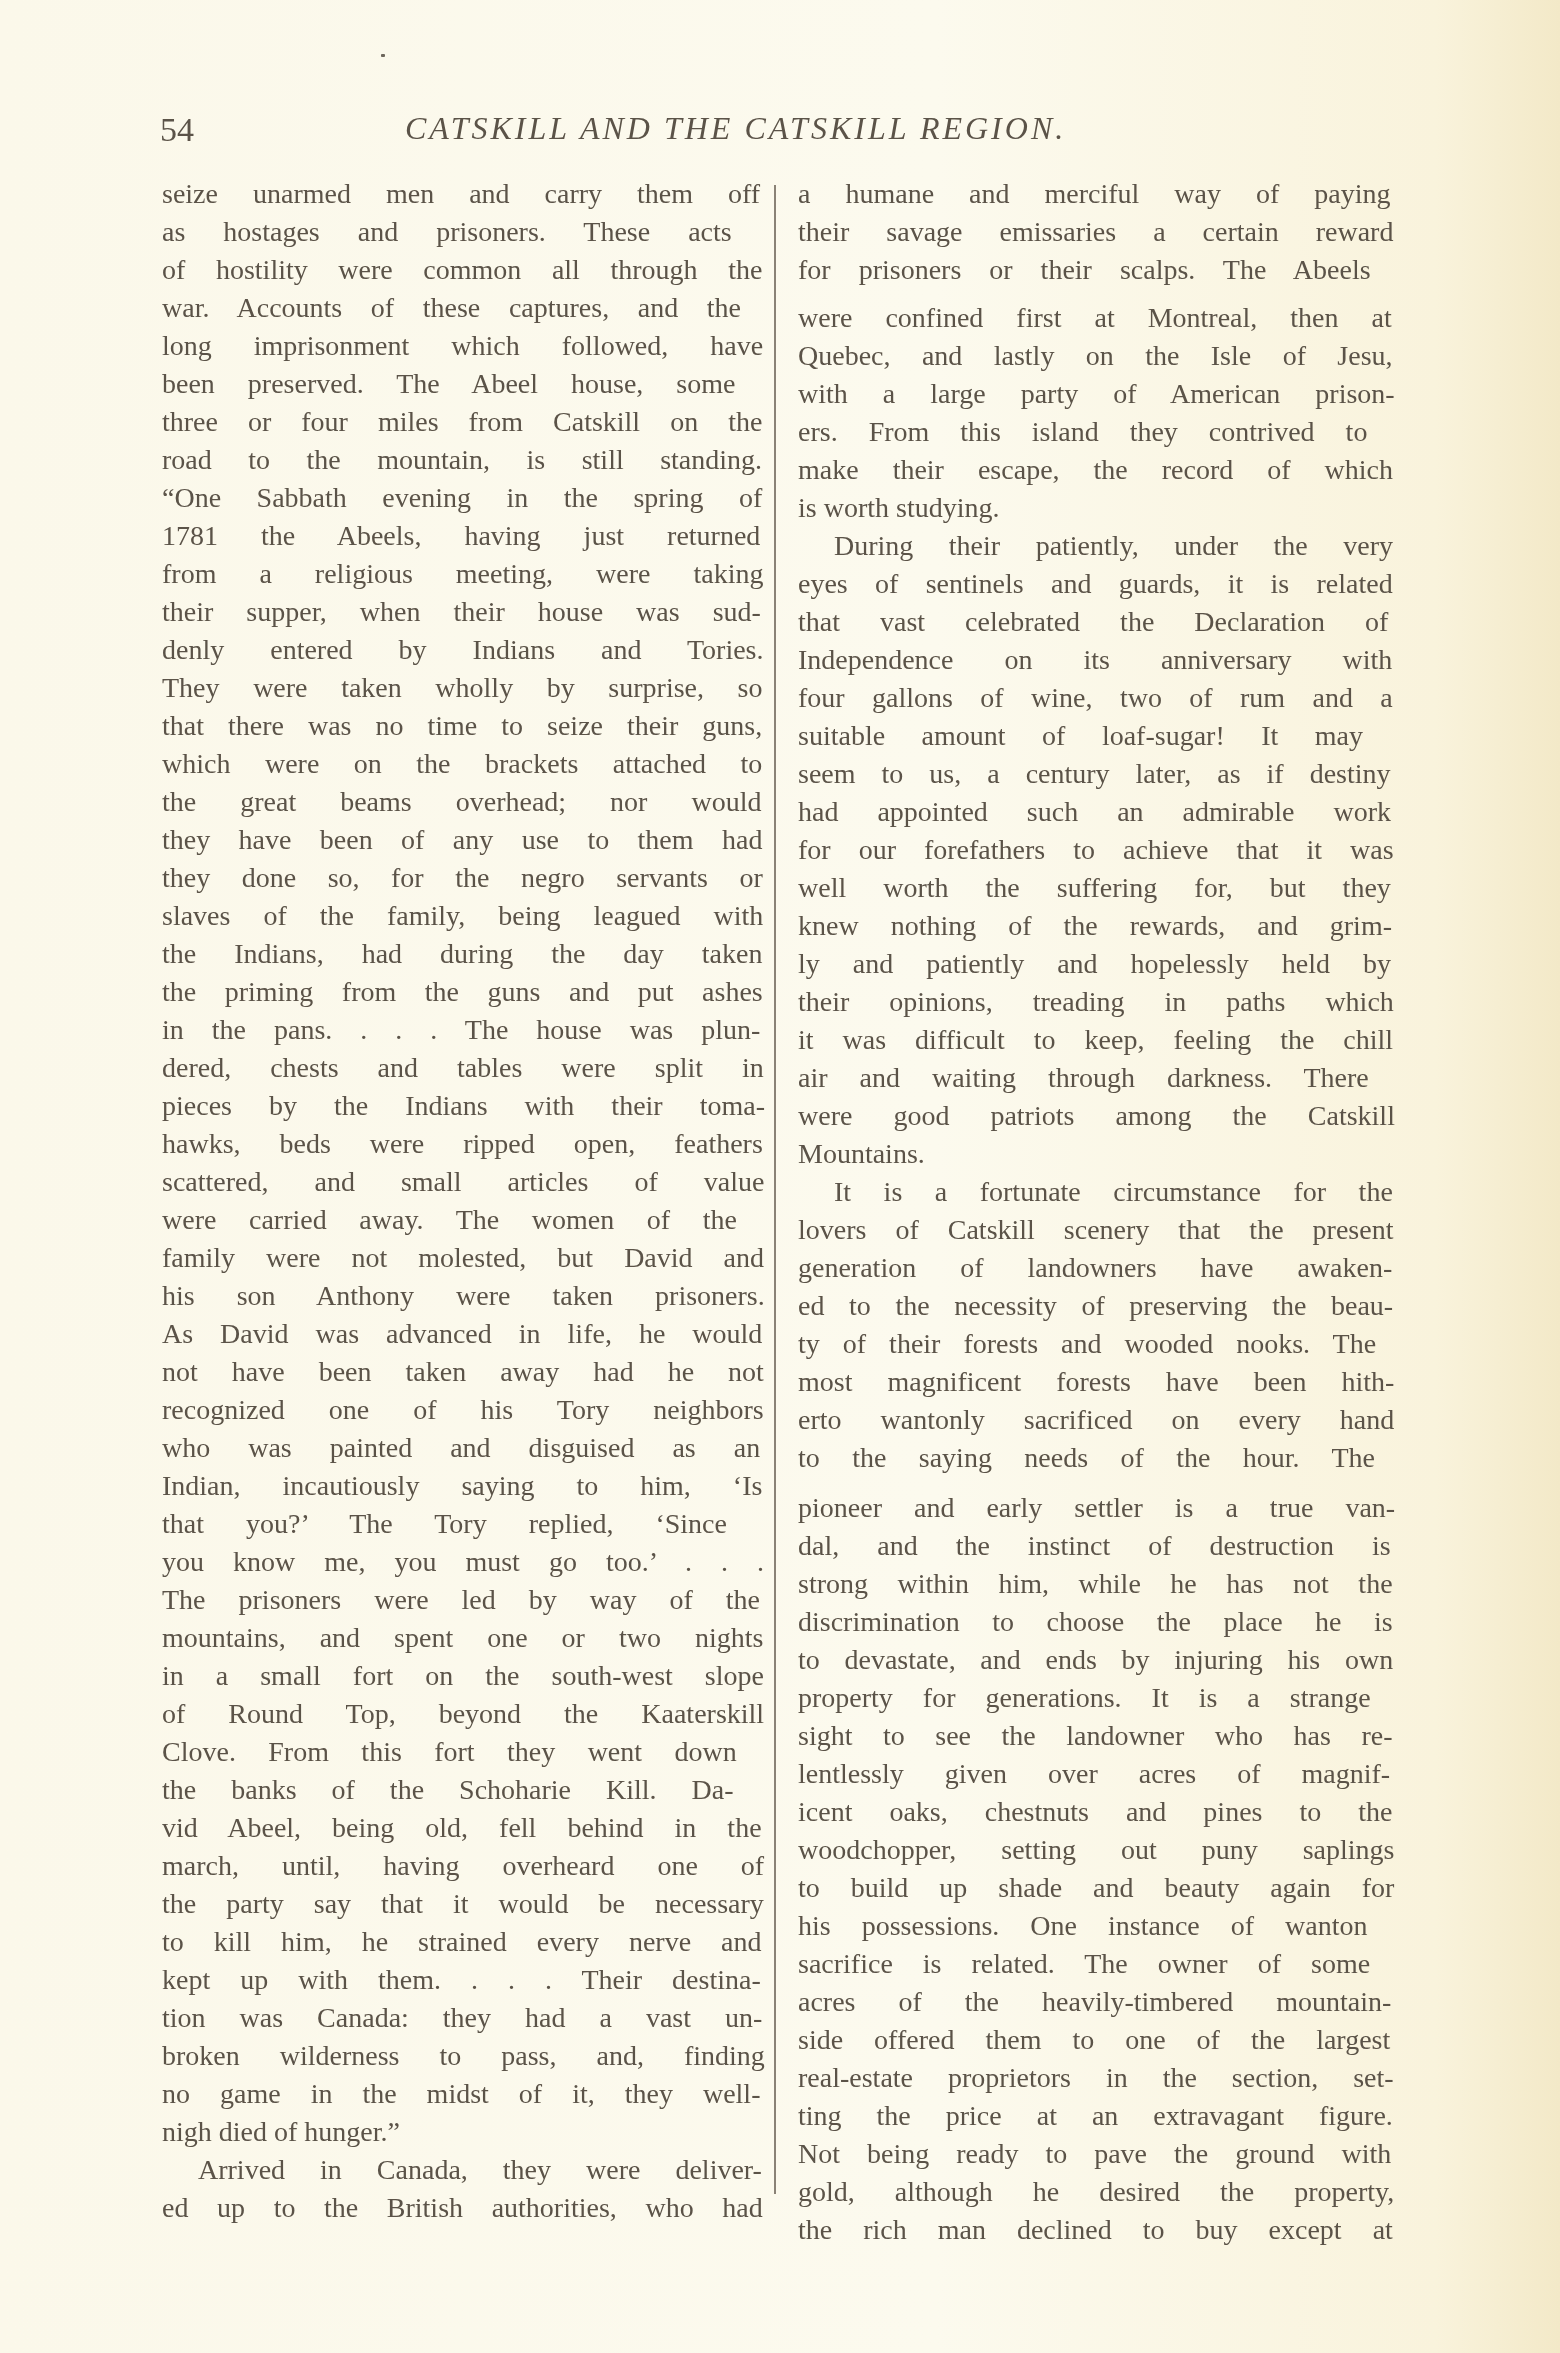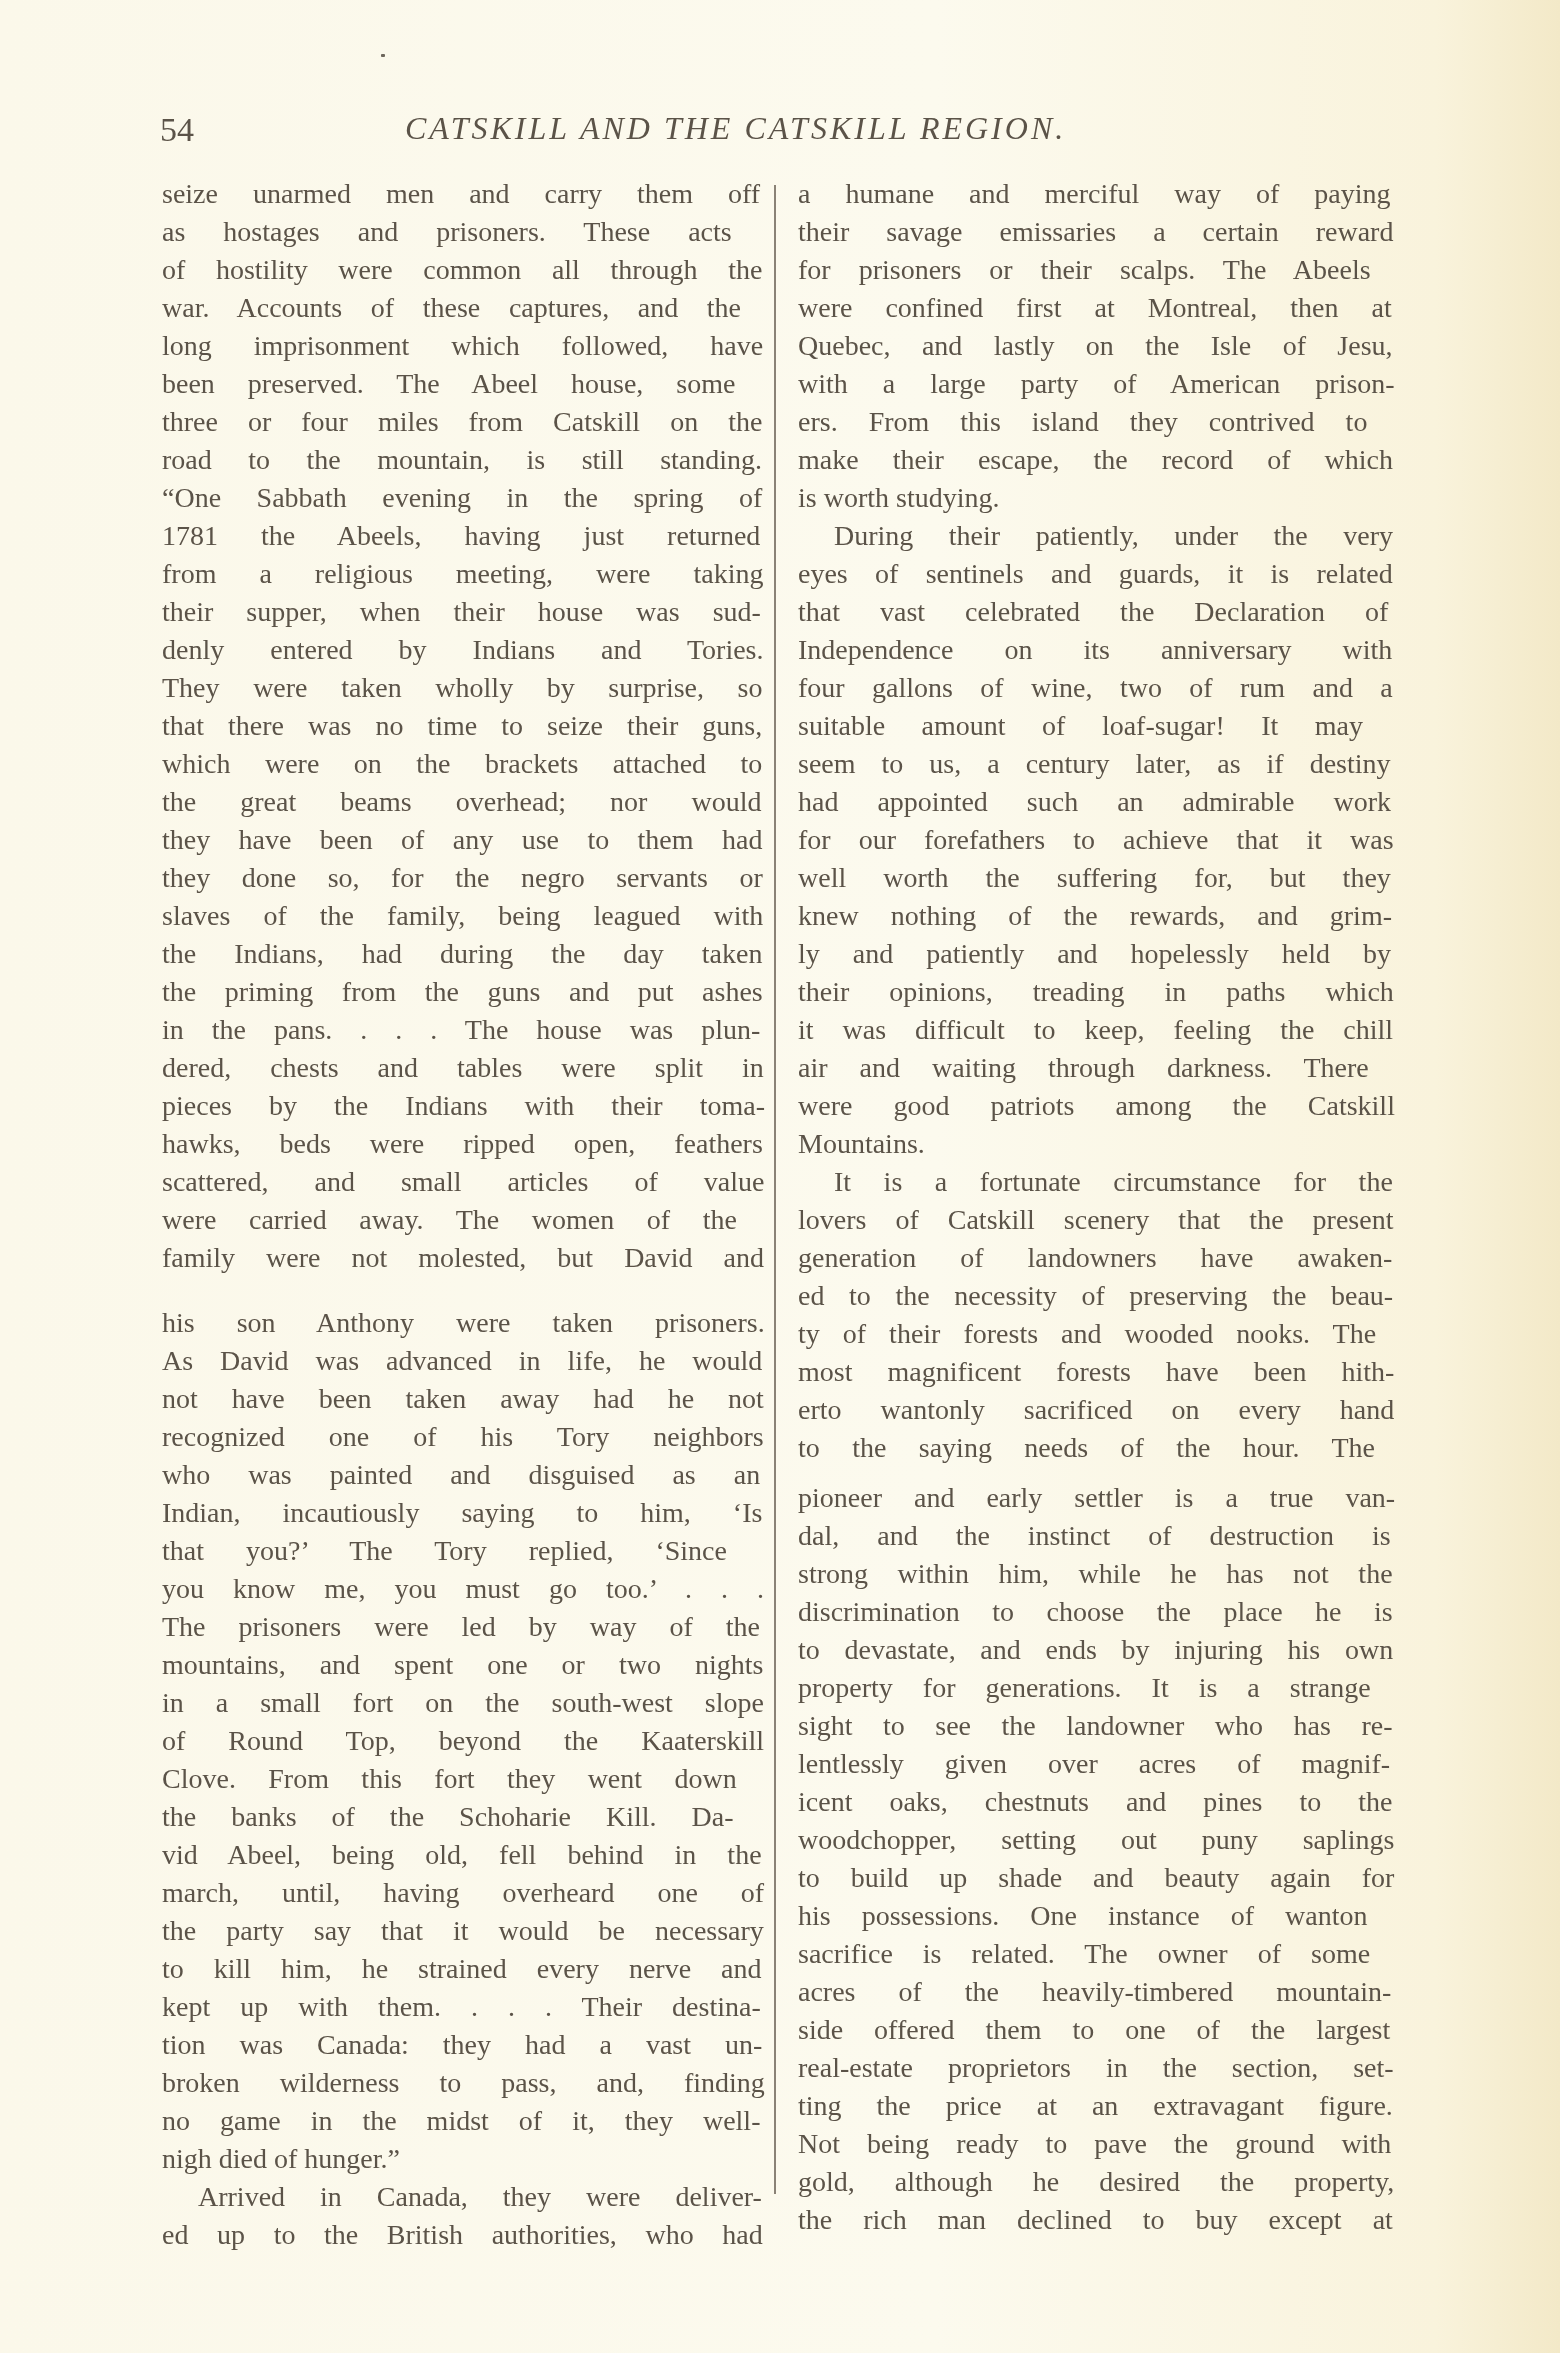--- a/index.html
+++ b/index.html
@@ -60,21 +60,21 @@
   <span class="line" style="word-spacing: 26px; text-align-last: left; text-align: left;">slaves of the family, being leagued with</span>
   <span class="line" style="word-spacing: 31px; text-align-last: left; text-align: left;">the Indians, had during the day taken</span>
   <span class="line" style="word-spacing: 21.5px; text-align-last: left; text-align: left;">the priming from the guns and put ashes</span>
   <span class="line" style="word-spacing: 21px; text-align-last: left; text-align: left;">in the pans. . . . The house was plun-</span>
   <span class="line" style="word-spacing: 32px; text-align-last: left; text-align: left;">dered, chests and tables were split in</span>
   <span class="line" style="word-spacing: 30px; text-align-last: left; text-align: left;">pieces by the Indians with their toma-</span>
   <span class="line" style="word-spacing: 32px; text-align-last: left; text-align: left;">hawks, beds were ripped open, feathers</span>
   <span class="line" style="word-spacing: 39px; text-align-last: left; text-align: left;">scattered, and small articles of value</span>
   <span class="line" style="word-spacing: 25.6px; text-align-last: left; text-align: left;">were carried away.  The women of the</span>
   <span class="line" style="word-spacing: 24px; text-align-last: left; text-align: left;">family were not molested, but David and</span>
-  <span class="line" style="word-spacing: 35px; text-align-last: left; text-align: left; margin-top: 27px;">his son Anthony were taken prisoners.</span>
+  <span class="line" style="word-spacing: 35px; text-align-last: left; text-align: left;">his son Anthony were taken prisoners.</span>
   <span class="line" style="word-spacing: 20px; text-align-last: left; text-align: left;">As David was advanced in life, he would</span>
   <span class="line" style="word-spacing: 27px; text-align-last: left; text-align: left;">not have been taken away had he not</span>
   <span class="line" style="word-spacing: 37px; text-align-last: left; text-align: left;">recognized one of his Tory neighbors</span>
   <span class="line" style="word-spacing: 31px; text-align-last: left; text-align: left;">who was painted and disguised as an</span>
   <span class="line" style="word-spacing: 35px; text-align-last: left; text-align: left;">Indian, incautiously saying to him, ‘Is</span>
   <span class="line" style="word-spacing: 35px; text-align-last: left; text-align: left;">that you?’  The Tory replied, ‘Since</span>
   <span class="line" style="word-spacing: 22px; text-align-last: left; text-align: left;">you know me, you must go too.’ . . .</span>
   <span class="line" style="word-spacing: 26px; text-align-last: left; text-align: left;">The prisoners were led by way of the</span>
   <span class="line" style="word-spacing: 27px; text-align-last: left; text-align: left;">mountains, and spent one or two nights</span>
   <span class="line" style="word-spacing: 25px; text-align-last: left; text-align: left;">in a small fort on the south-west slope</span>
@@ -93,21 +93,21 @@
   <span class="line indent" style="word-spacing: 28px; text-align-last: left; text-align: left;">Arrived in Canada, they were deliver-</span>
   <span class="line" style="word-spacing: 21.6px; text-align-last: left; text-align: left;">ed up to the British authorities, who had</span>
 </div>
 
 <div class="divider"></div>
 
 <div class="column col-right">
   <span class="line" style="word-spacing: 28px; text-align-last: left; text-align: left;">a humane and merciful way of paying</span>
   <span class="line" style="word-spacing: 30px; text-align-last: left; text-align: left;">their savage emissaries a certain reward</span>
   <span class="line" style="word-spacing: 21px; text-align-last: left; text-align: left;">for prisoners or their scalps.  The Abeels</span>
-  <span class="line" style="word-spacing: 26px; text-align-last: left; text-align: left;">were confined first at Montreal, then at</span>
+  <span class="line" style="word-spacing: 26px; text-align-last: left; text-align: left; margin-top: 10px;">were confined first at Montreal, then at</span>
   <span class="line" style="word-spacing: 24.4px; text-align-last: left; text-align: left;">Quebec, and lastly on the Isle of Jesu,</span>
   <span class="line" style="word-spacing: 28px; text-align-last: left; text-align: left;">with a large party of American prison-</span>
   <span class="line" style="word-spacing: 24px; text-align-last: left; text-align: left;">ers.  From this island they contrived to</span>
   <span class="line" style="word-spacing: 27px; text-align-last: left; text-align: left;">make their escape, the record of which</span>
   <span class="line last">is worth studying.</span>
   <span class="line indent" style="word-spacing: 28.5px; text-align-last: left; text-align: left;">During their patiently, under the very</span>
   <span class="line" style="word-spacing: 20.3px; text-align-last: left; text-align: left;">eyes of sentinels and guards, it is related</span>
   <span class="line" style="word-spacing: 33px; text-align-last: left; text-align: left;">that vast celebrated the Declaration of</span>
   <span class="line" style="word-spacing: 44px; text-align-last: left; text-align: left;">Independence on its anniversary with</span>
   <span class="line" style="word-spacing: 20.4px; text-align-last: left; text-align: left;">four gallons of wine, two of rum and a</span>

